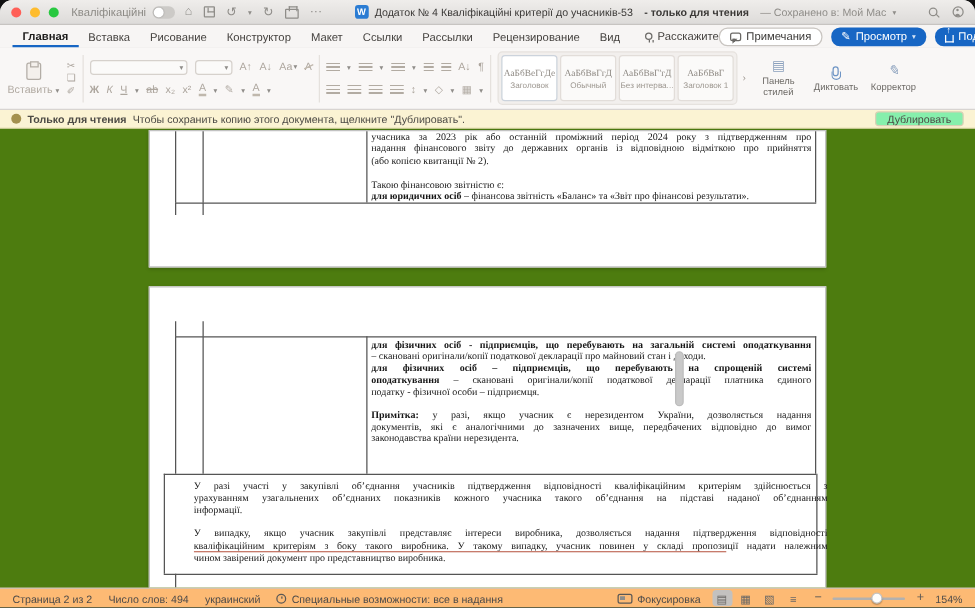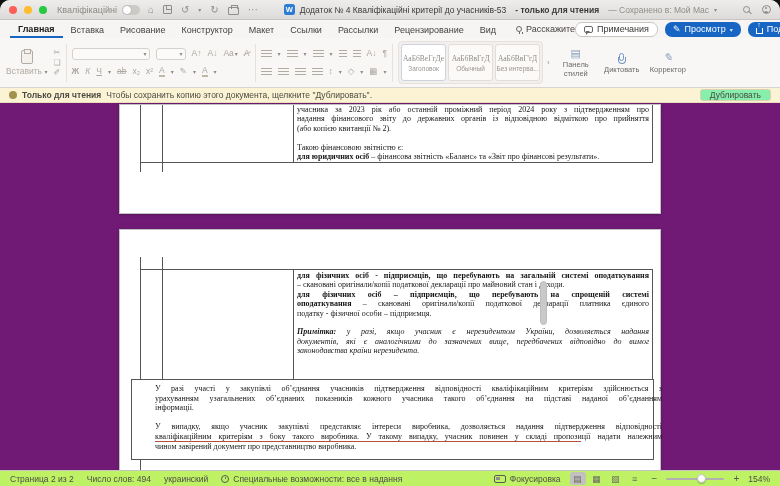--- a/index.html
+++ b/index.html
@@ -77,38 +77,38 @@
   .mic::after{content:"";position:absolute;left:-2.5px;right:-2.5px;top:3px;height:6px;border:1px solid #6f95c5;border-top:0;border-radius:0 0 4px 4px}
   .editor-pen{color:#3f74bb;font-size:12px;font-style:italic}
 
   
   .banner{flex:0 0 15px;background:#fbf3d3;border-bottom:1px solid #e9dfb6;display:flex;align-items:center;padding:0 9px;font-size:8.5px;color:#4c4a45;gap:5px}
   .bicon{width:8px;height:8px;border-radius:50%;background:#a4914f;flex:0 0 8px}
   .banner b{font-weight:bold}
   .dupbtn{margin-left:auto;height:12px;border:1px solid #d9d0b4;border-radius:3px;background:#86efac;font-size:8.5px;color:#4c4a45;padding:0 9px;display:flex;align-items:center}
 
   
-  .docarea{flex:1 1 auto;position:relative;background:#701a75;overflow:hidden}
+  .docarea{flex:1 1 auto;position:relative;background:#4d7c0f;overflow:hidden}
   .page{position:absolute;left:119px;width:542px;background:#fff;border:1px solid #c2c2c2;box-shadow:0 1px 3px rgba(0,0,0,.22)}
   .page1{top:1px;height:110px}
   .page2{top:126px;height:312px}
   .ln{position:absolute;background:#555}
   .v{width:1px}.h{height:1px}
   .celltext{position:absolute;left:177px;width:352px;font-family:"Liberation Serif","DejaVu Serif",serif;font-size:8px;color:#161616}
   .dl{height:9.4px;line-height:9.4px;overflow:hidden;text-align:left;white-space:normal}
   .dl.j{text-align:justify;text-align-last:justify}
-  .pitalic{font-style:italic}
+  .pitalic{}
   .paratext{position:absolute;left:35px;width:507px;font-family:"Liberation Serif","DejaVu Serif",serif;font-size:8px;color:#161616}
   .paratext .dl{height:9.6px;line-height:9.6px}
   .redul{position:relative}
   .redul::after{content:"";position:absolute;left:0;width:84%;bottom:0;border-bottom:1px solid #b5503c}
   .vscroll{position:absolute;left:540px;top:178px;width:7px;height:44px;background:#c9c9c9;border:1px solid #bdbdbd;border-radius:4px}
 
   
-  .statusbar{flex:0 0 16px;background:#bef264;border-top:1px solid #c6c3c0;display:flex;align-items:center;padding:0 10px;font-size:8.5px;color:#4e4b49;gap:13px}
+  .statusbar{flex:0 0 16px;background:#fdba74;border-top:1px solid #c6c3c0;display:flex;align-items:center;padding:0 10px;font-size:8.5px;color:#4e4b49;gap:13px}
   .sitem{display:flex;align-items:center;gap:4px;white-space:nowrap}
   .axico{width:8px;height:8px;border:1px solid #5a5855;border-radius:50%;position:relative;display:inline-block}
   .axico::after{content:"";position:absolute;top:1.5px;left:2.5px;width:1.5px;height:1.5px;border-radius:50%;background:#5a5855}
   .sright{margin-left:auto;display:flex;align-items:center;gap:9px}
   .focico{width:12px;height:8px;border:1px solid #5a5855;border-radius:2px;position:relative;display:inline-block}
   .focico::after{content:"";position:absolute;inset:1.5px 5px 1.5px 1.5px;background:#8f8d89}
   .vicos{display:flex;align-items:center;gap:3px;font-size:9px;color:#6b6966}
   .vico{width:16px;height:13px;display:flex;align-items:center;justify-content:center;border-radius:3px}
   .vico.sel{background:#c3c1bf}
   .ztrack{width:58px;height:2px;background:#b3b1af;border-radius:1px;position:relative}
@@ -265,20 +265,24 @@
         <span class="s">АаБбВеГгДе</span>
         <span class="l">Заголовок</span>
       </div>
       <div class="card">
         <span class="s">АаБбВвГгД</span>
         <span class="l">Обычный</span>
       </div>
       <div class="card">
         <span class="s">АаБбВвГ'гД</span>
         <span class="l">Без интерва...</span>
+      </div>
+      <div class="card">
+        <span class="s">АаБбВвГ</span>
+        <span class="l">Заголовок 1</span>
       </div>
     </div>
     <span class="morechev">›</span>
 
     <div class="tall">
       <span class="tico">▤</span>
       <span>Панель стилей</span>
     </div>
     <div class="tall">
       <span class="tico">

